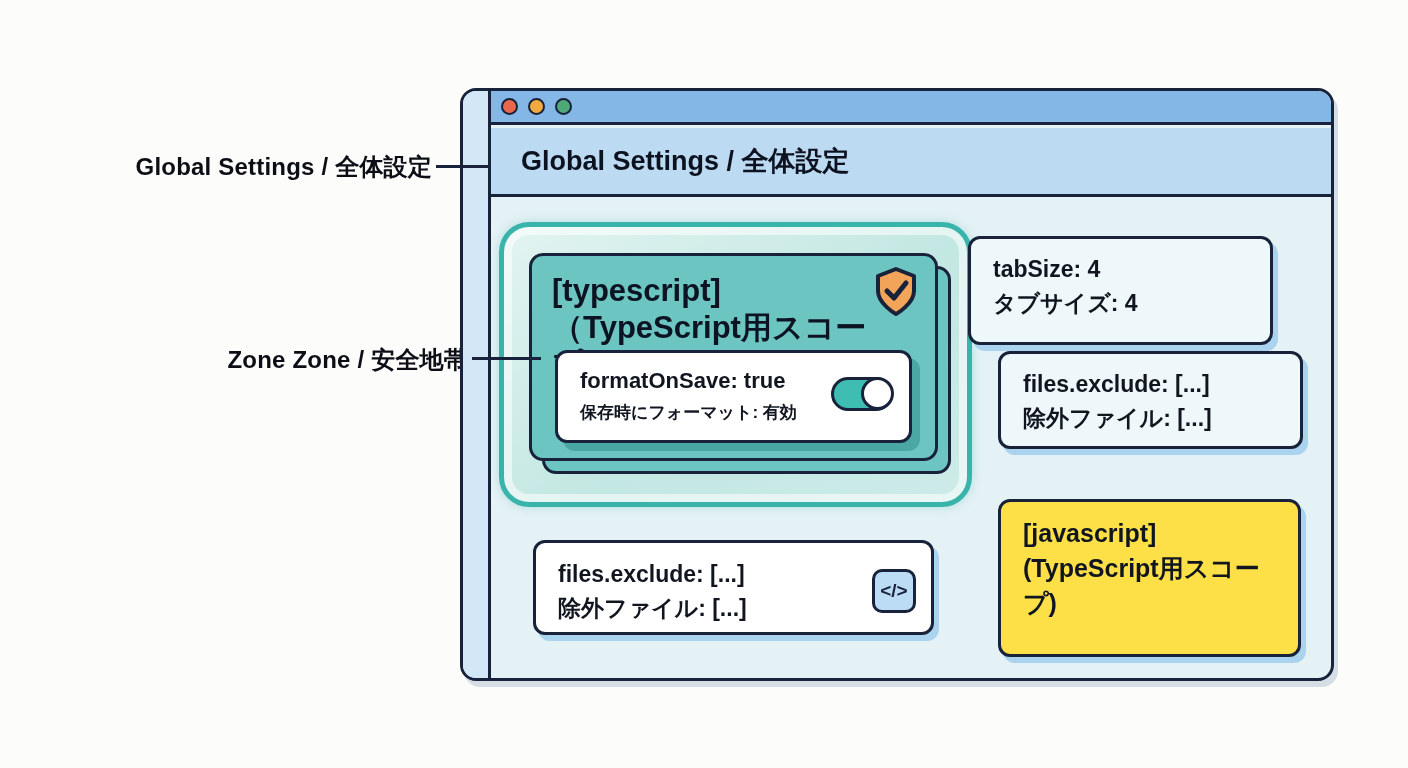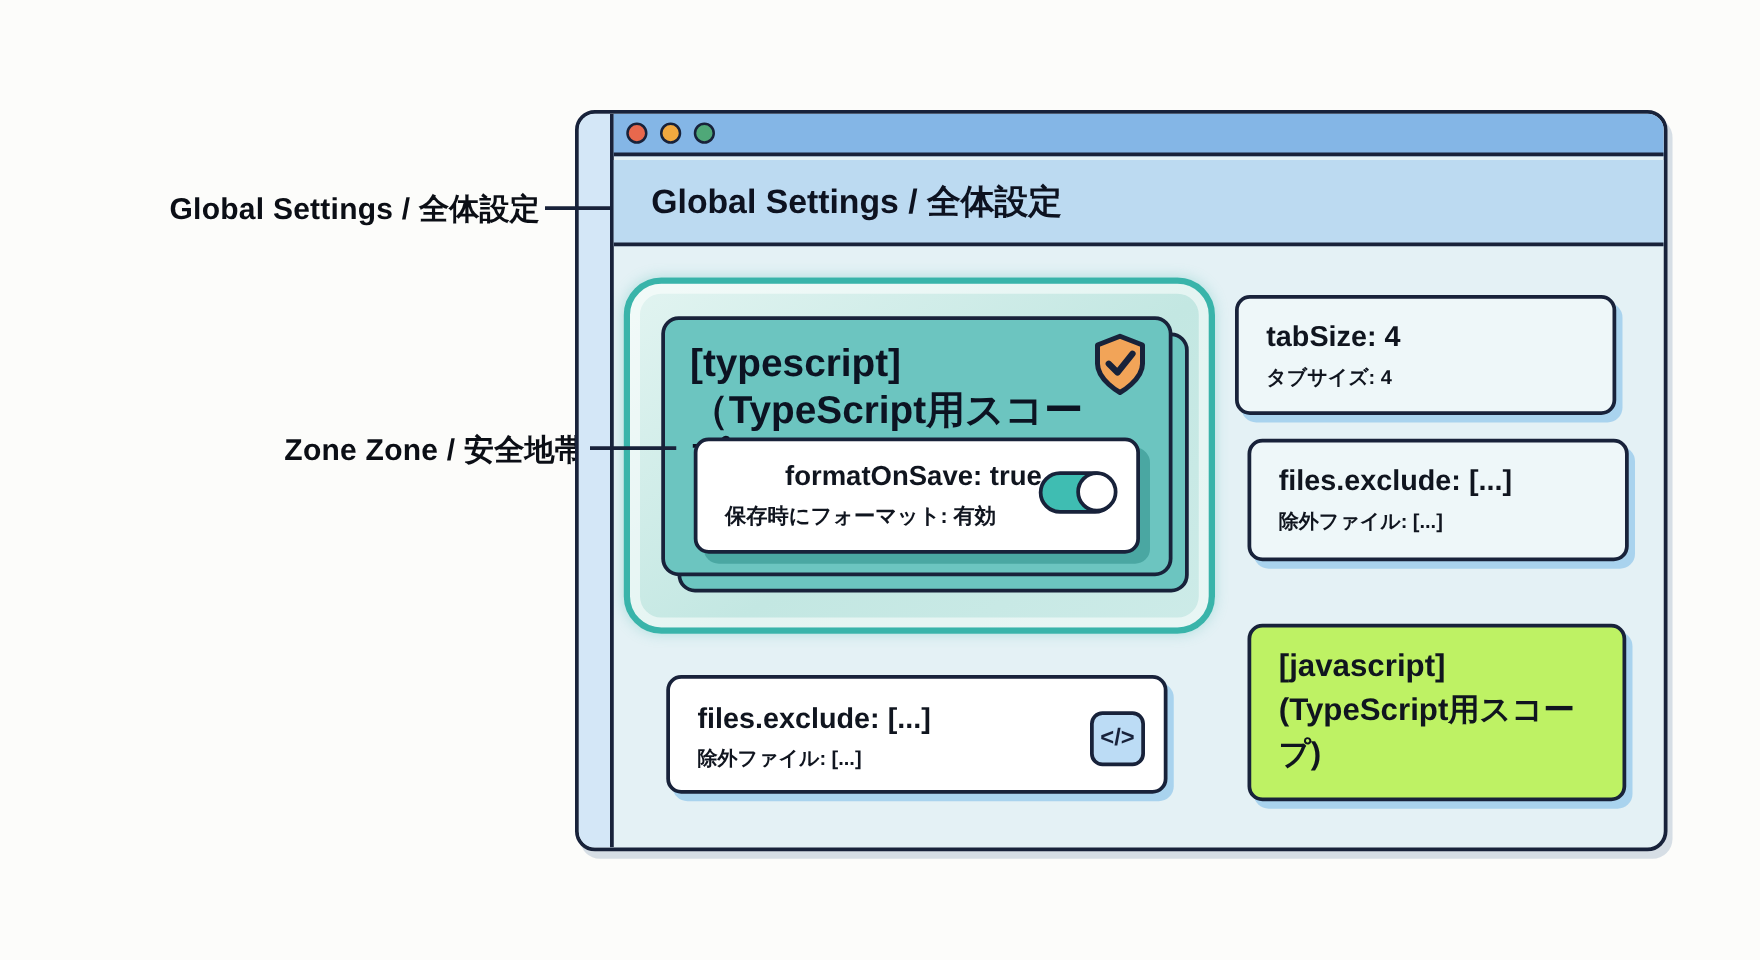--- a/index.html
+++ b/index.html
@@ -63,45 +63,45 @@
   .ts-card  { left: 66px; top: 162px; z-index: 2; padding: 16px 20px 0 20px; }
   .ts-title { font-size: 31px; font-weight: 700; line-height: 37px; color: #0c1322; }
   .shield { position: absolute; right: 16px; top: 10px; width: 46px; height: 52px; }
 
   .setting-row {
     position: absolute; left: 92px; top: 259px; width: 357px; height: 93px;
     background: #ffffff; border: 3.5px solid #18223a; border-radius: 12px;
     box-shadow: 8px 8px 0 #4aa7a2;
     padding: 12px 110px 0 22px; z-index: 3;
   }
-  .setting-row .l1 { font-size: 22px; font-weight: 700; line-height: 32px; white-space: nowrap; margin-left: 48px; }
+  .setting-row .l1 { font-size: 22px; font-weight: 700; line-height: 32px; white-space: nowrap; }
   .setting-row .l2 { font-size: 17px; font-weight: 700; line-height: 32px; white-space: nowrap; }
   .toggle {
     position: absolute; right: 16px; top: 24px; width: 62px; height: 34px;
     background: #3fbdb2; border: 3.5px solid #18223a; border-radius: 18px;
     cursor: pointer;
   }
   .knob {
     position: absolute; right: -4px; top: -3px; width: 33px; height: 33px;
     background: #ffffff; border: 3.5px solid #18223a; border-radius: 50%;
   }
 
   
   .card {
     position: absolute; background: #eef7f9;
     border: 3.5px solid #18223a; border-radius: 12px;
     box-shadow: 5px 6px 0 #a9d3ee; padding: 13px 14px 0 22px;
   }
   .card .l1 { font-size: 23px; font-weight: 600; line-height: 34px; }
-  .card .l2 { font-size: 16px; font-weight: 700; line-height: 34px; }
-  .card-tabsize     { left: 525px; top: 145px; width: 305px; height: 96px; }
+  .card .l2 { font-size: 23px; font-weight: 700; line-height: 34px; }
+  .card-tabsize     { left: 505px; top: 145px; width: 305px; height: 109px; }
   .card-files-right { left: 535px; top: 260px; width: 305px; height: 98px; }
   .card-js {
-    left: 535px; top: 408px; width: 303px; height: 142px;
-    background: #bef264; padding-top: 14px;
+    left: 535px; top: 408px; width: 303px; height: 158px;
+    background: #fde047; padding-top: 14px;
   }
   .card-js .l1, .card-js .l2 { font-size: 25px; font-weight: 700; line-height: 35px; }
   .card-files-bottom { left: 70px; top: 449px; width: 401px; height: 95px; background: #ffffff; padding-top: 14px; }
   .code-badge {
     position: absolute; right: 15px; top: 26px; width: 44px; height: 44px;
     background: #bcdcf5; border: 3.5px solid #18223a; border-radius: 10px;
     display: flex; align-items: center; justify-content: center;
     font-size: 19px; font-weight: 700; color: #18223a; cursor: pointer;
   }
 </style>

